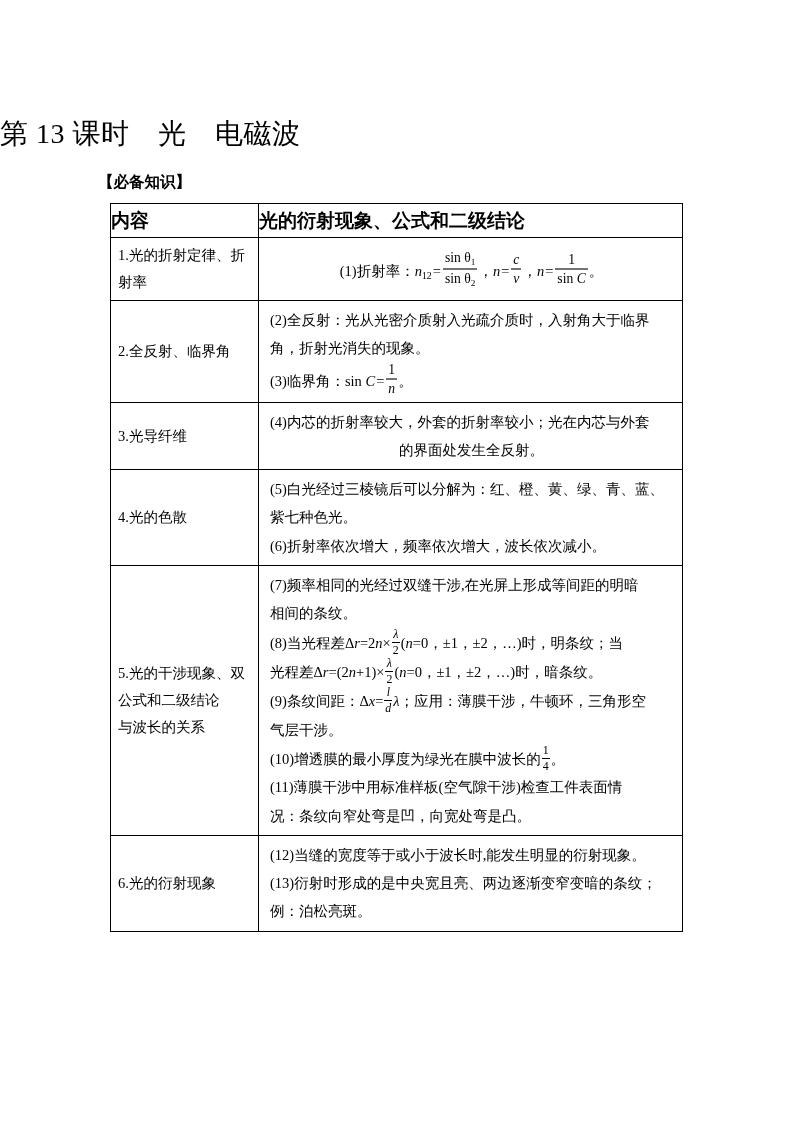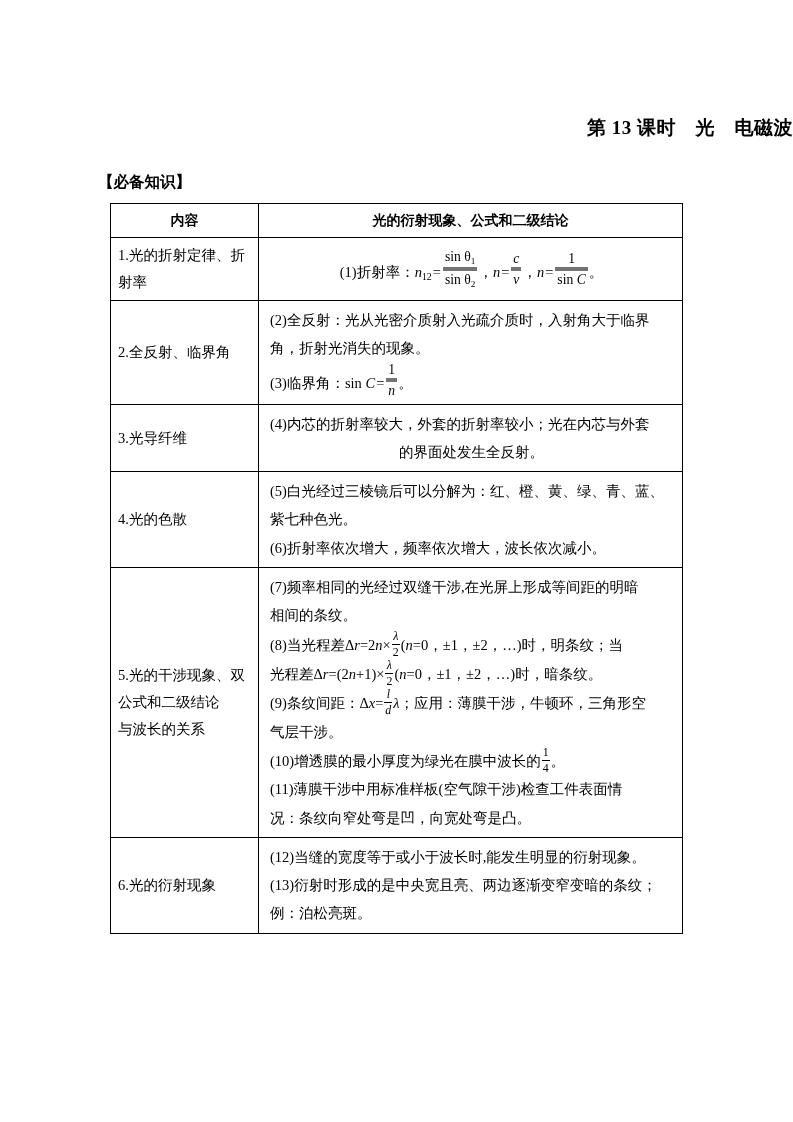--- a/index.html
+++ b/index.html
@@ -19,23 +19,23 @@
     position: absolute;
     left: 0; top: 0;
     width: 793px;
     height: 1122px;
   }
   .doc-title {
     position: absolute;
     left: 0;
     top: 115px;
     width: 793px;
-    text-align: right;
-    font-size: 19px;
-    font-weight: bold;
+    text-align: left;
+    font-size: 28px;
+    font-weight: normal;
     letter-spacing: 0.5px;
   }
   .section-heading {
     position: absolute;
     left: 98px;
     top: 172px;
     font-size: 15.5px;
     font-weight: bold;
   }
   table.kb-table {
@@ -48,22 +48,22 @@
   }
   table.kb-table td {
     border: 1px solid #000000;
     padding: 0;
     vertical-align: middle;
   }
   .col-a { width: 148px; }
   .col-b { width: 424px; }
 
   .hdr-cell {
-    text-align: center;
-    font-size: 14px;
+    text-align: left;
+    font-size: 19px;
     font-weight: bold;
     height: 33px;
     line-height: 33px;
   }
   .label-cell {
     font-size: 14.5px;
     line-height: 1.85;
     padding: 4px 7px 4px 7px !important;
     vertical-align: middle;
   }
@@ -88,21 +88,21 @@
     display: inline-block;
     vertical-align: -0.52em;
     text-align: center;
     line-height: 1.12;
     font-size: 0.94em;
     margin: 0 1px;
   }
   .frac .num {
     display: block;
     padding: 0 2px 1px 2px;
-    border-bottom: 4px solid #737373;
+    border-bottom: 2px solid #737373;
   }
   .frac .den {
     display: block;
     padding: 1px 2px 0 2px;
   }
   .frac-sm {
     display: inline-block;
     vertical-align: -0.5em;
     text-align: center;
     line-height: 1.1;

